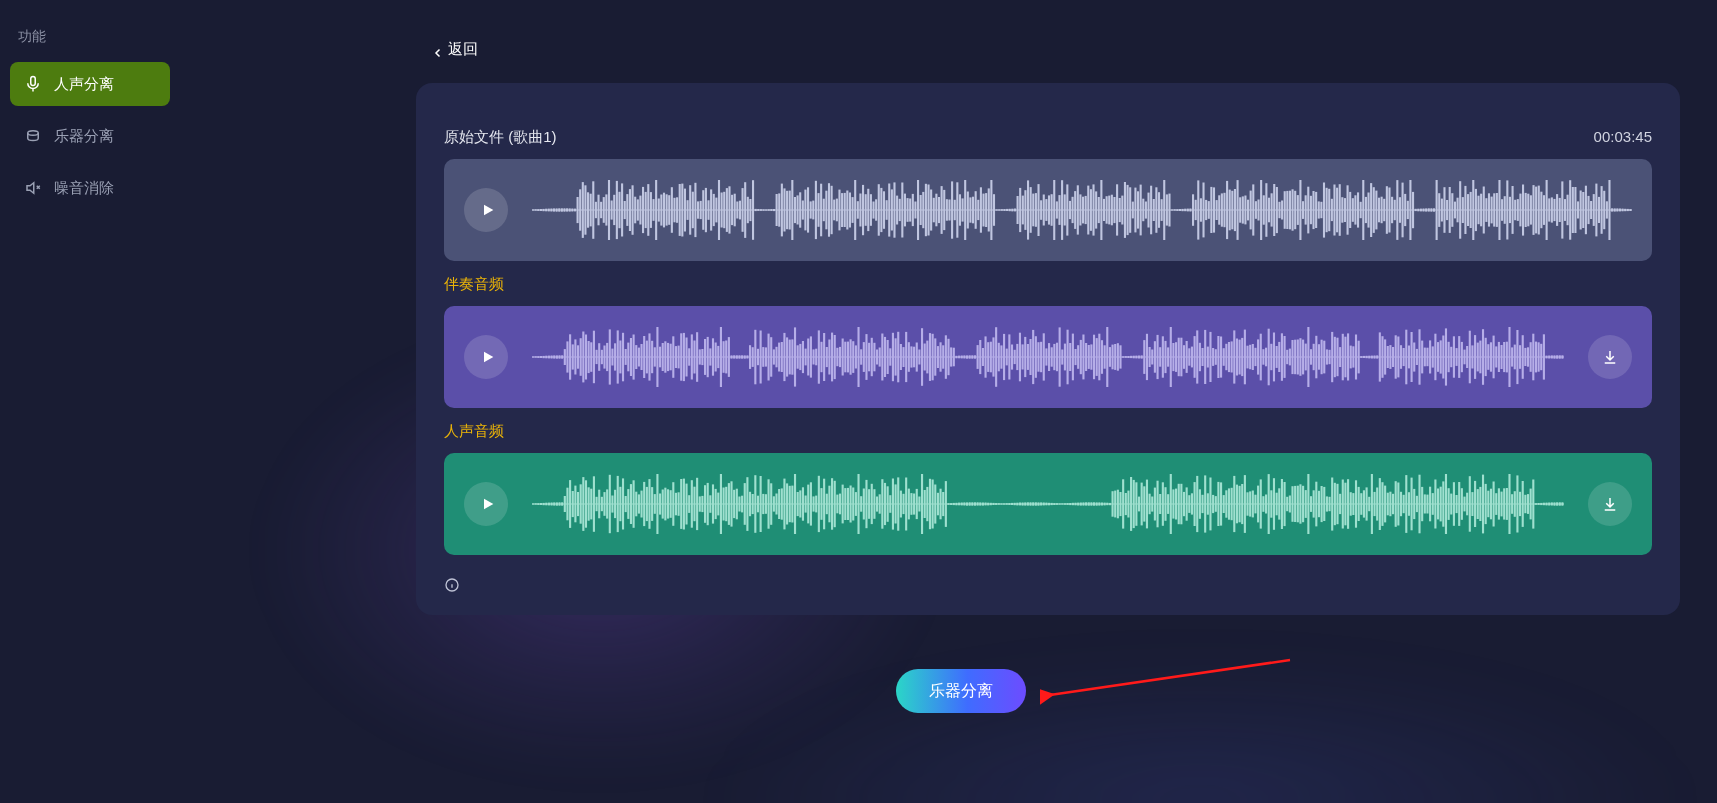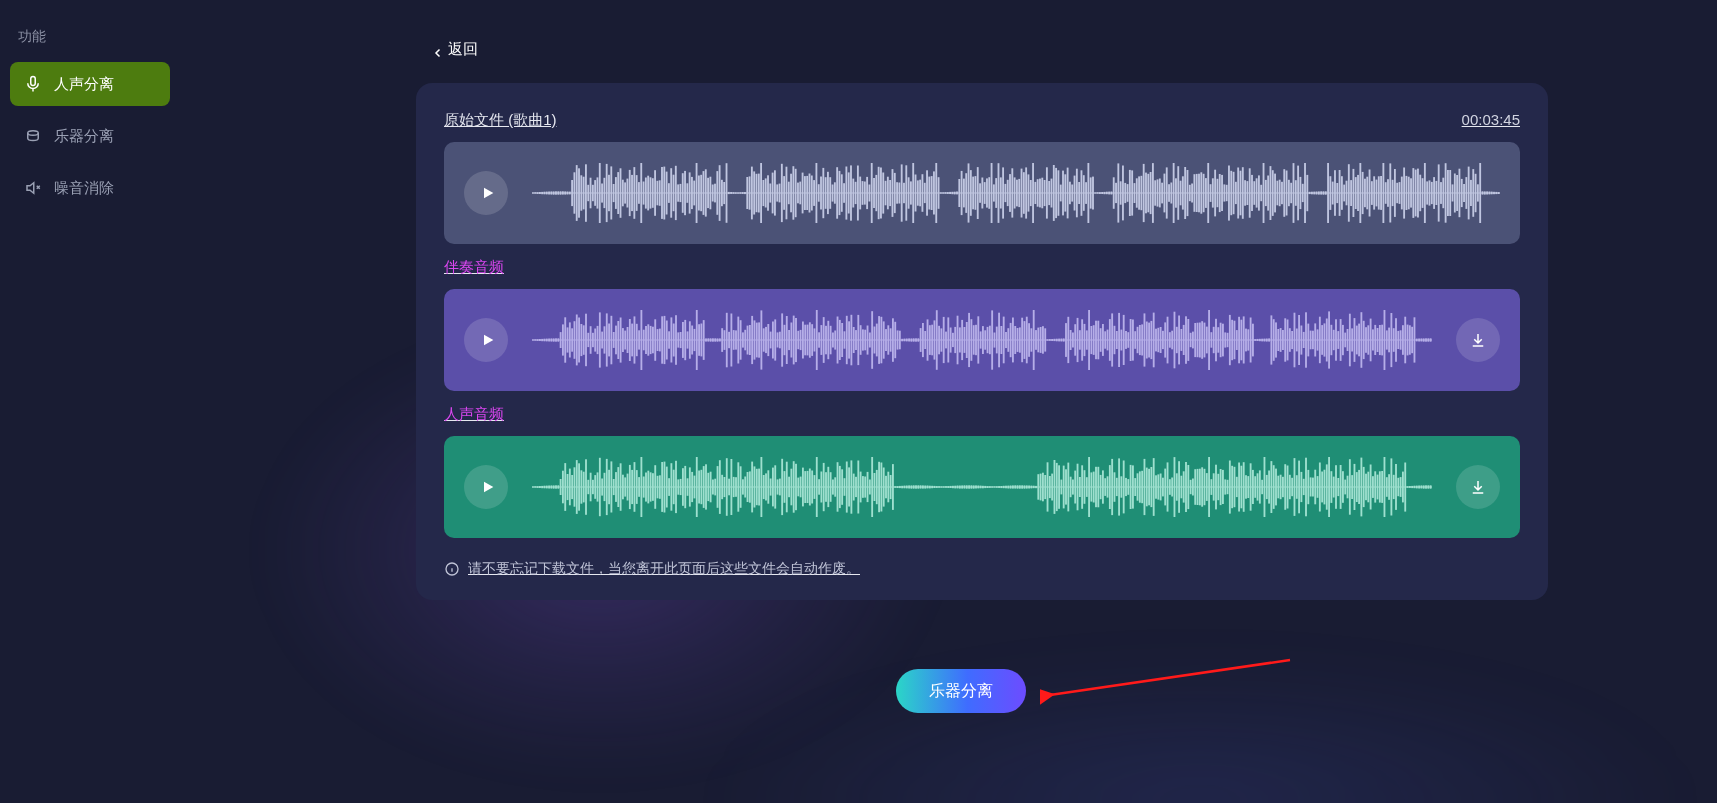--- a/index.html
+++ b/index.html
@@ -78,41 +78,40 @@
     gap: 4px;
     font-size: 15px;
     color: #ffffff;
     padding-left: 252px;
     margin-bottom: 24px;
     cursor: pointer;
     width: fit-content;
   }
   .card {
     margin-left: 236px;
-    width: 1132px;
+    width: 1264px;
     background: #24284a;
     border-radius: 16px;
-    padding: 28px 28px 22px 28px;
-    text-decoration: underline;
+    padding: 45px 28px 22px 28px;
   }
   .track-header {
     display: flex;
     justify-content: space-between;
     align-items: baseline;
     font-size: 15px;
     color: #e6e8f0;
     margin-bottom: 12px;
   }
   .track-header .duration {
     font-size: 15px;
     color: #d0d3e0;
   }
   .track-title {
     font-size: 15px;
-    color: #d946ef;
+    color: #eab308;
     margin: 14px 0 12px 0;
   }
   .wave-row {
     height: 102px;
     border-radius: 10px;
     display: flex;
     align-items: center;
     padding: 0 20px;
     gap: 24px;
     position: relative;
@@ -1479,21 +1478,20 @@
           <path d="M12 4v11M7 11l5 5 5-5M5 20h14"></path>
         </svg>
       </div>
     </div>
 
     <div class="note">
       <svg viewBox="0 0 24 24" fill="none" stroke="#bfc3d6" stroke-width="2">
         <circle cx="12" cy="12" r="9"></circle>
           <path d="M12 8h.01M12 11v5"></path>
       </svg>
-      <span>请不要忘记下载文件，当您离开此页面后这些文件会自动作废。</span>
     </div>
   </div>
 
   <div class="download-all">
     <span>乐器分离</span>
   </div>
 
   <svg class="arrow-annot" width="260" height="70">
     <defs>
       <marker id="ah" markerWidth="12" markerHeight="10" refX="2" refY="5" orient="auto">

